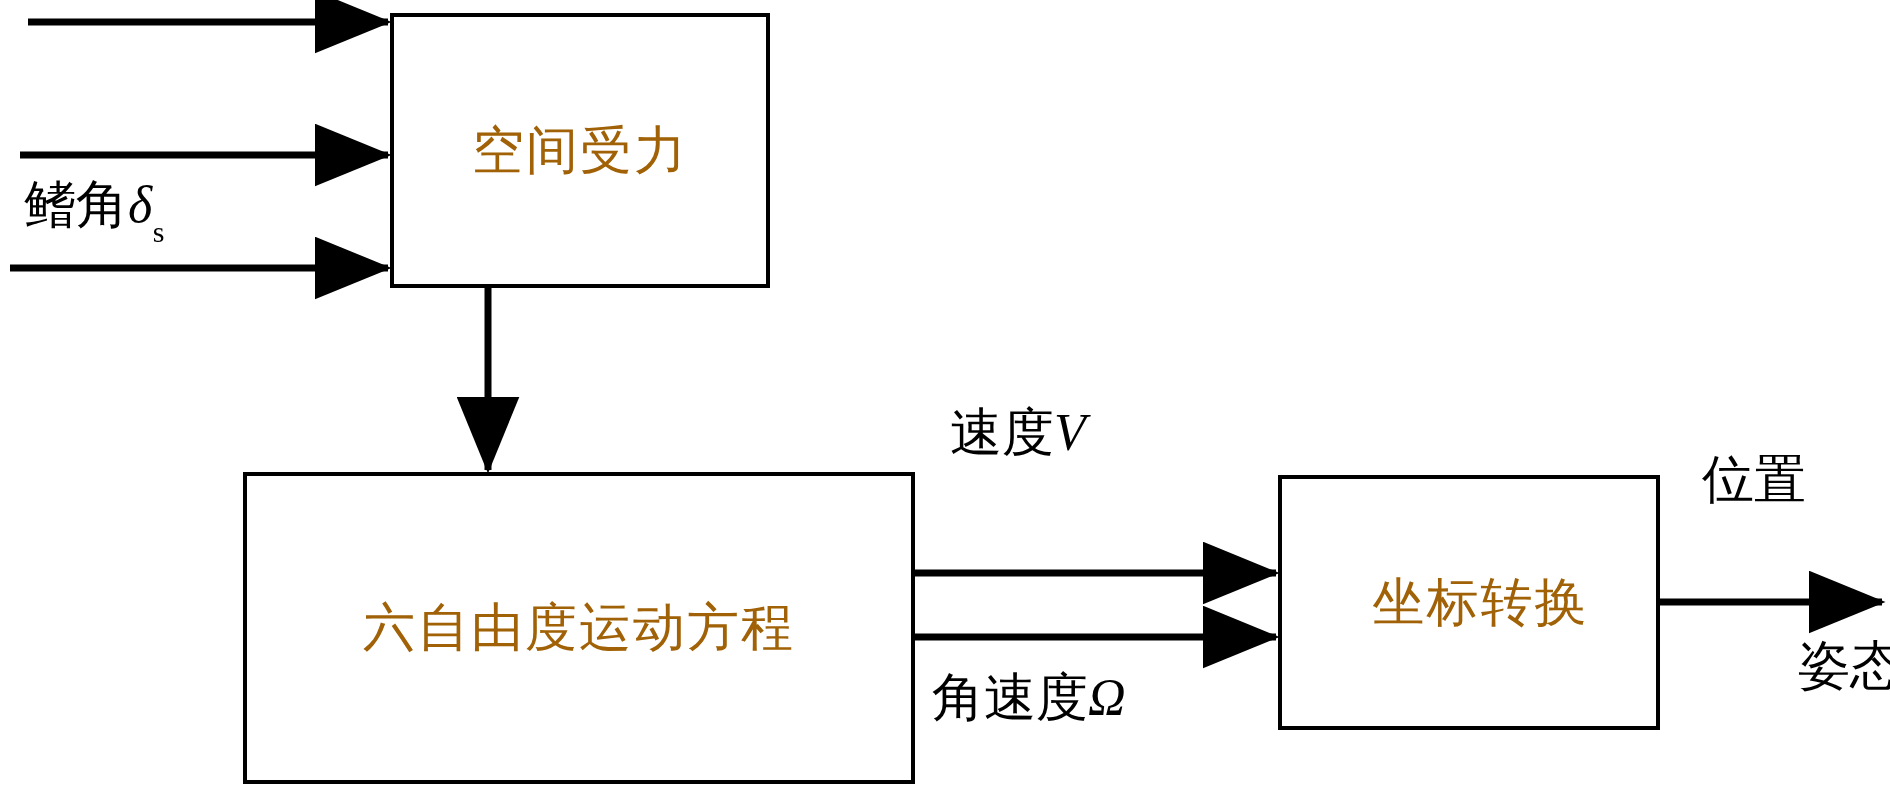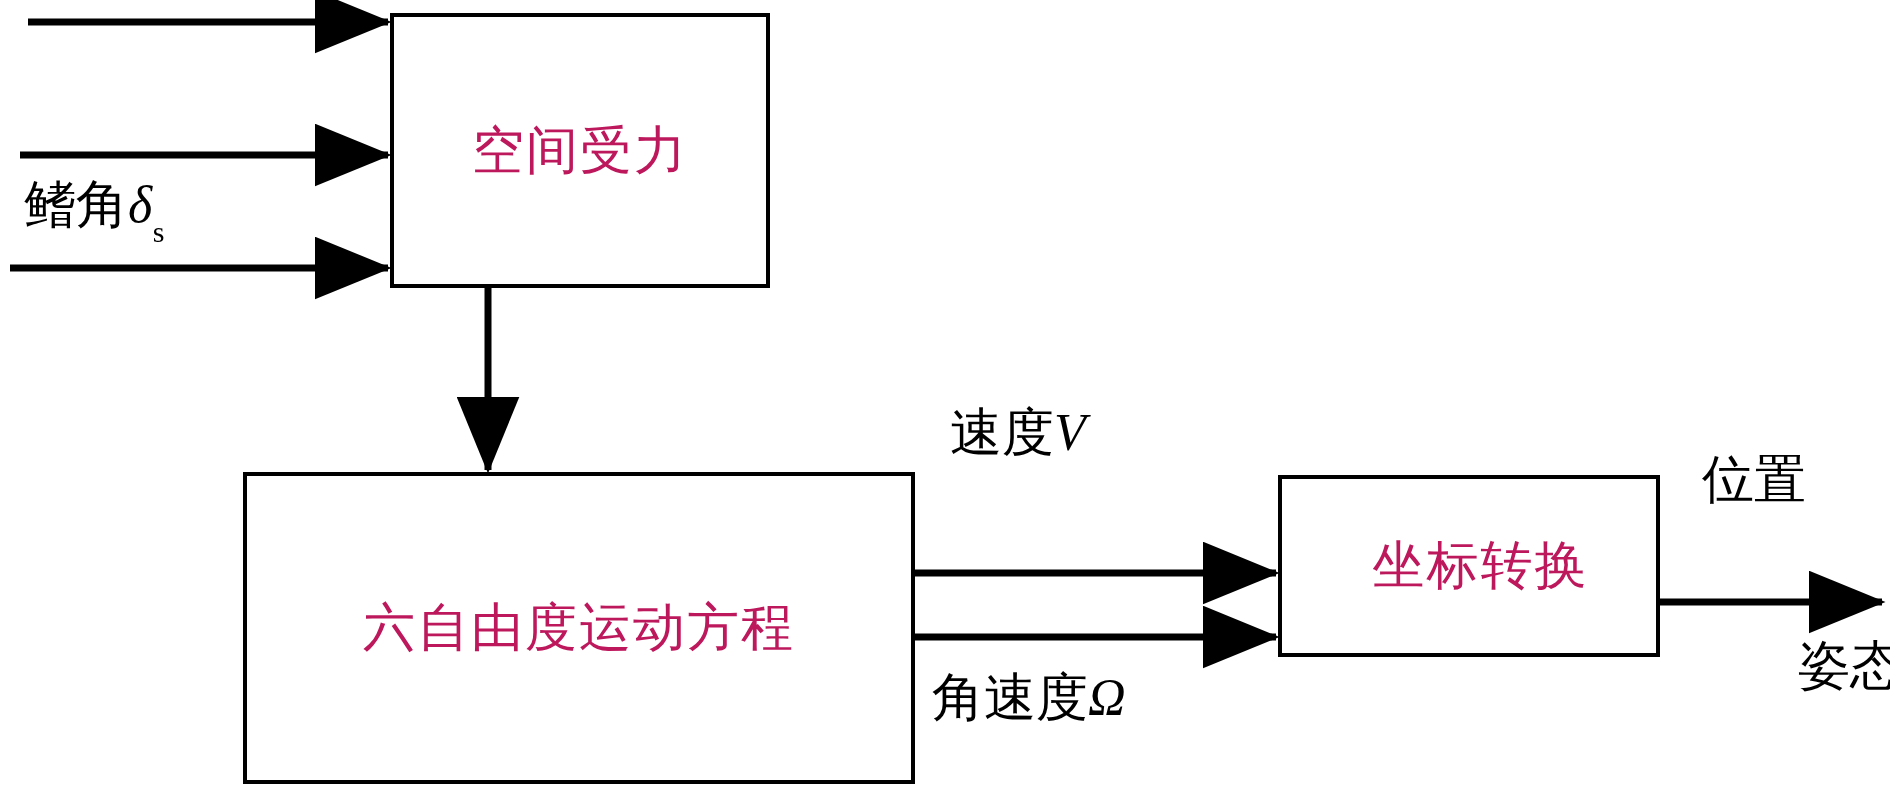--- a/index.html
+++ b/index.html
@@ -34,21 +34,21 @@
     display: flex;
     align-items: center;
     justify-content: center;
   }
   .box-label {
     font-family: "Liberation Serif", "DejaVu Serif", serif;
     font-size: 52px;
     line-height: 1;
     letter-spacing: 2px;
     white-space: nowrap;
-    color: #be185d;
+    color: #a16207;
   }
   .lbl {
     position: absolute;
     font-family: "Liberation Serif", "DejaVu Serif", serif;
     font-size: 52px;
     line-height: 1;
     white-space: nowrap;
     color: #000000;
   }
   .var-it {
@@ -93,21 +93,21 @@
   </svg>
 
   <div class="box" style="left:390px; top:13px; width:380px; height:275px;">
     <span class="box-label">空间受力</span>
   </div>
 
   <div class="box" style="left:243px; top:472px; width:672px; height:312px;">
     <span class="box-label">六自由度运动方程</span>
   </div>
 
-  <div class="box" style="left:1278px; top:475px; width:382px; height:182px;padding-left:23px;">
+  <div class="box" style="left:1278px; top:475px; width:382px; height:255px;padding-left:23px;">
     <span class="box-label">坐标转换</span>
   </div>
 
 
   <div class="lbl" style="left:24px; top:179px;">
     <span>鳍角</span><span class="var-it">δ</span><span class="sub">s</span>
   </div>
 
 
 

